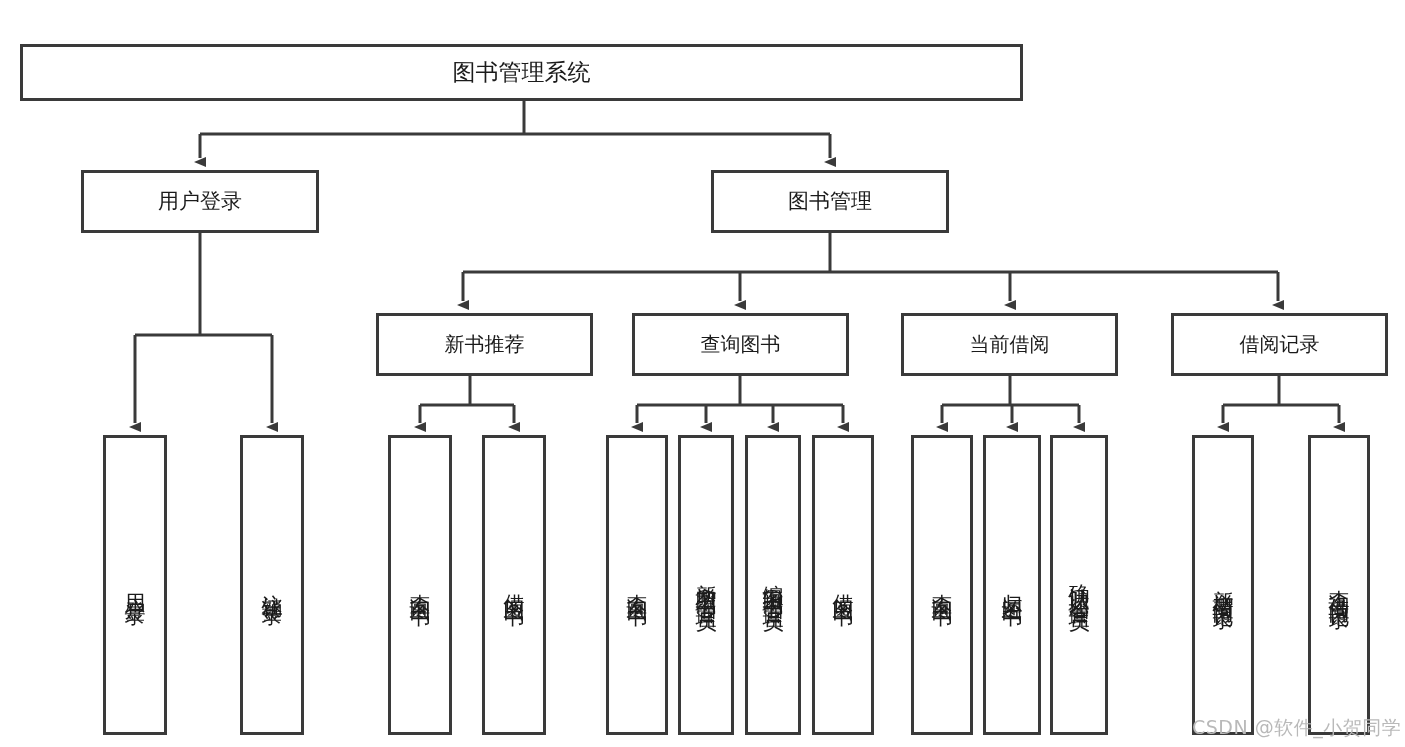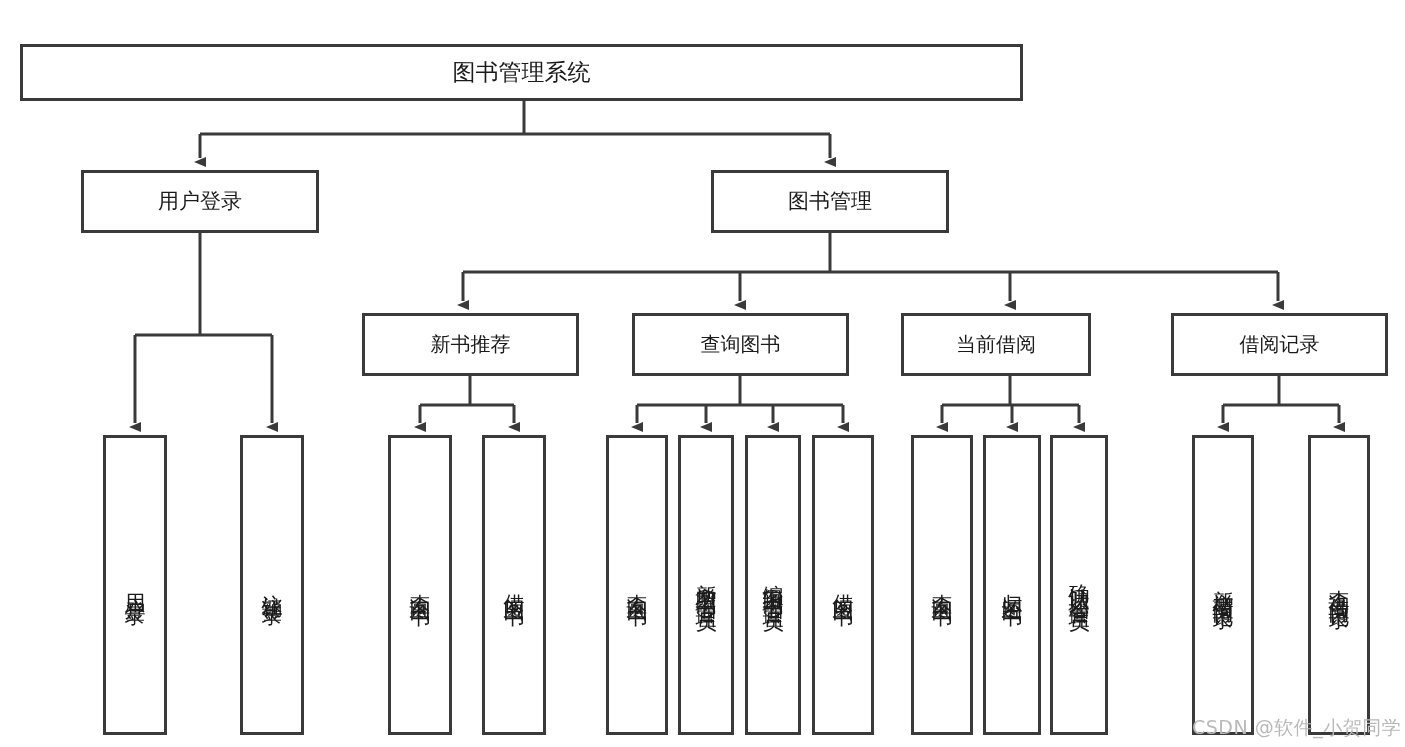--- a/index.html
+++ b/index.html
@@ -116,23 +116,23 @@
       <path d="M 1223 405 L 1223 423" marker-end="url(#arrow)"></path>
       <path d="M 1339 405 L 1339 423" marker-end="url(#arrow)"></path>
     </g>
   </svg>
 
   <div class="node level0" style="left: 20px; top: 13px; width: 1003px; height: 57px; margin-top: 31px;">图书管理系统</div>
 
   <div class="node level1" style="left: 81px; top: 170px; width: 238px; height: 63px;">用户登录</div>
   <div class="node level1" style="left: 711px; top: 170px; width: 238px; height: 63px; text-align: center;">图书管理</div>
 
-  <div class="node level2" style="left: 362px; top: 313px; width: 217px; height: 63px;">新书推荐</div>
+  <div class="node level2" style="left: 376px; top: 313px; width: 217px; height: 63px;">新书推荐</div>
   <div class="node level2" style="left: 632px; top: 313px; width: 217px; height: 63px;">查询图书</div>
-  <div class="node level2" style="left: 901px; top: 313px; width: 190px; height: 63px; text-align: center;">当前借阅</div>
+  <div class="node level2" style="left: 901px; top: 313px; width: 217px; height: 63px; text-align: center;">当前借阅</div>
   <div class="node level2" style="left: 1171px; top: 313px; width: 217px; height: 63px;">借阅记录</div>
 
   <div class="node leaf" style="left: 103px; top: 435px; width: 64px; height: 300px;">用户登录</div>
   <div class="node leaf" style="left: 240px; top: 435px; width: 64px; height: 300px;">注销登录</div>
   <div class="node leaf" style="left: 388px; top: 435px; width: 64px; height: 300px;">查询图书</div>
   <div class="node leaf" style="left: 482px; top: 435px; width: 64px; height: 300px;">借阅图书</div>
   <div class="node leaf" style="left: 606px; top: 435px; width: 62px; height: 300px;">查询图书</div>
   <div class="node leaf" style="left: 678px; top: 435px; width: 56px; height: 300px;">新增图书（管理员）</div>
   <div class="node leaf" style="left: 745px; top: 435px; width: 56px; height: 300px;">编辑图书（管理员）</div>
   <div class="node leaf" style="left: 812px; top: 435px; width: 62px; height: 300px;">借阅图书</div>

